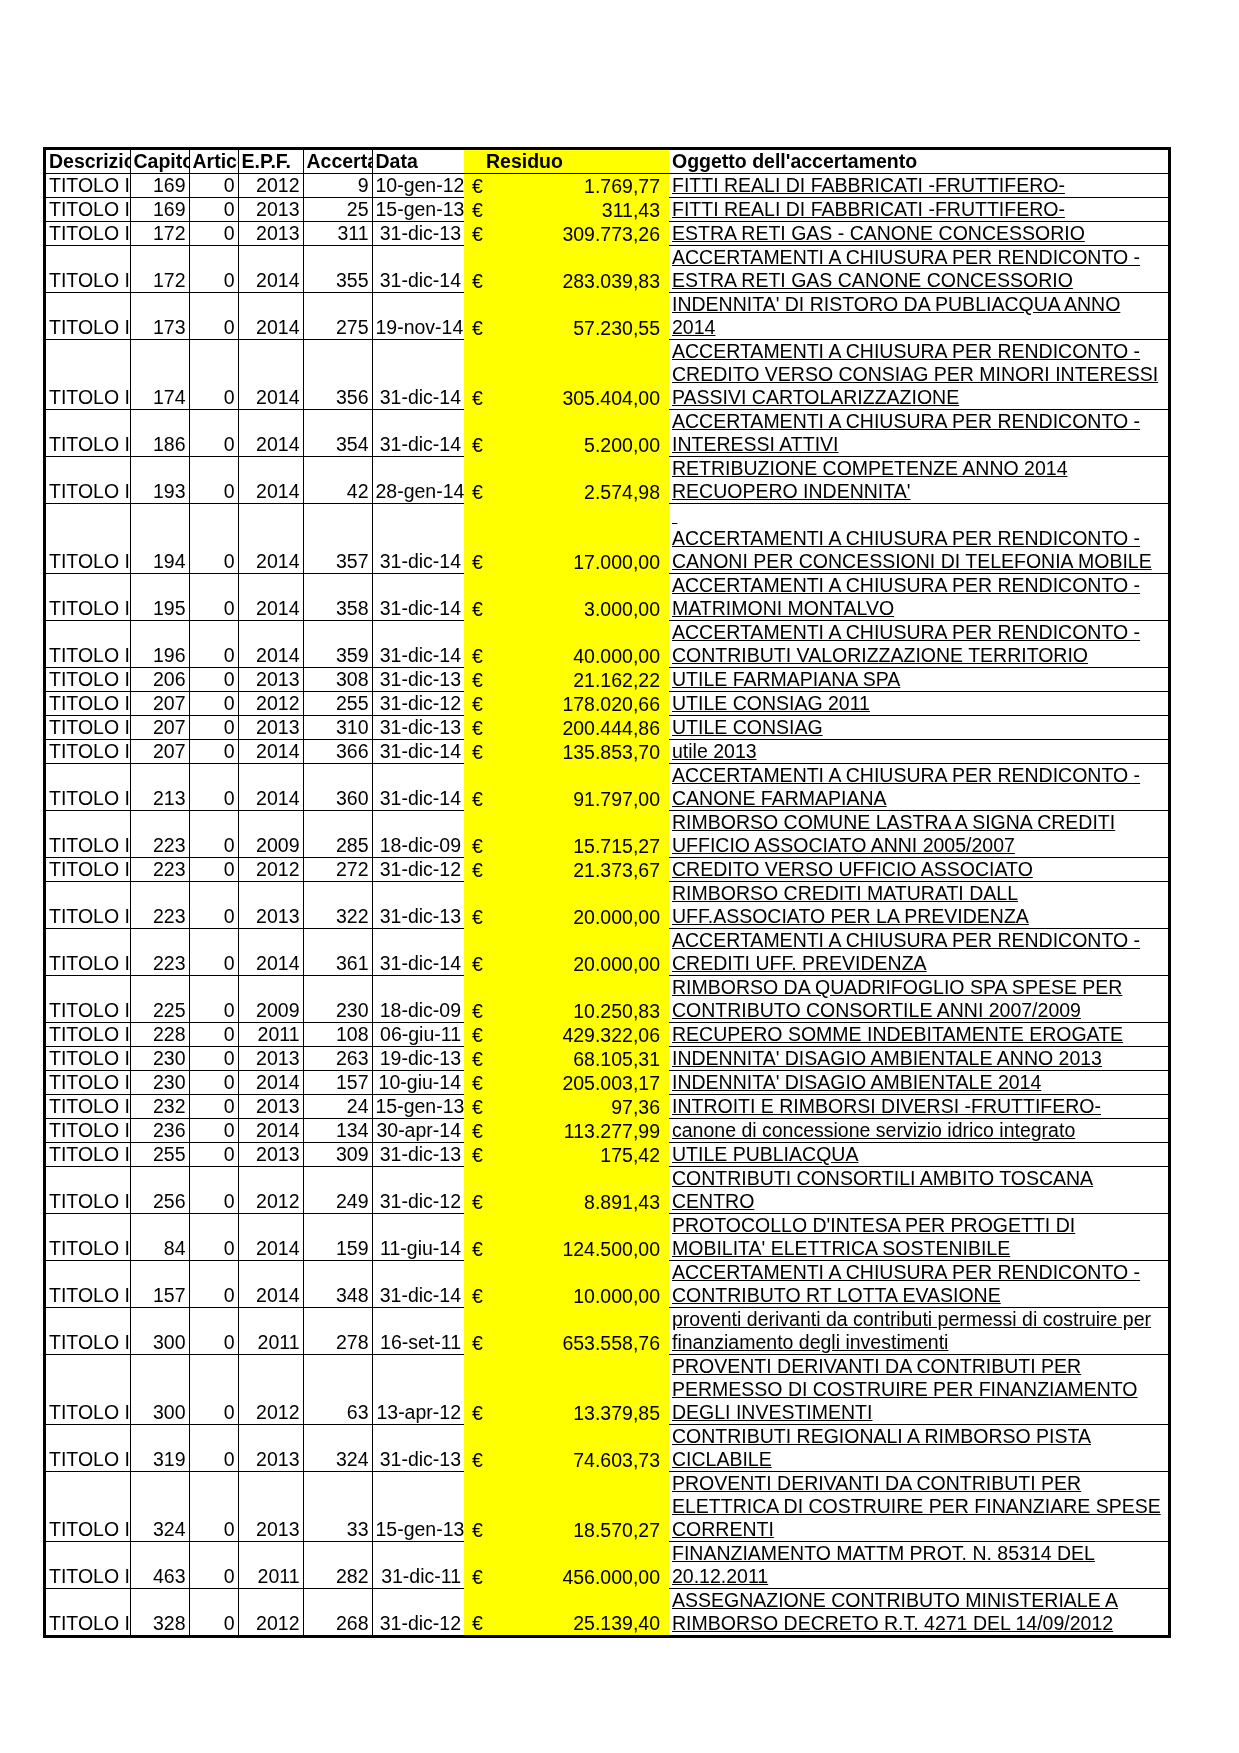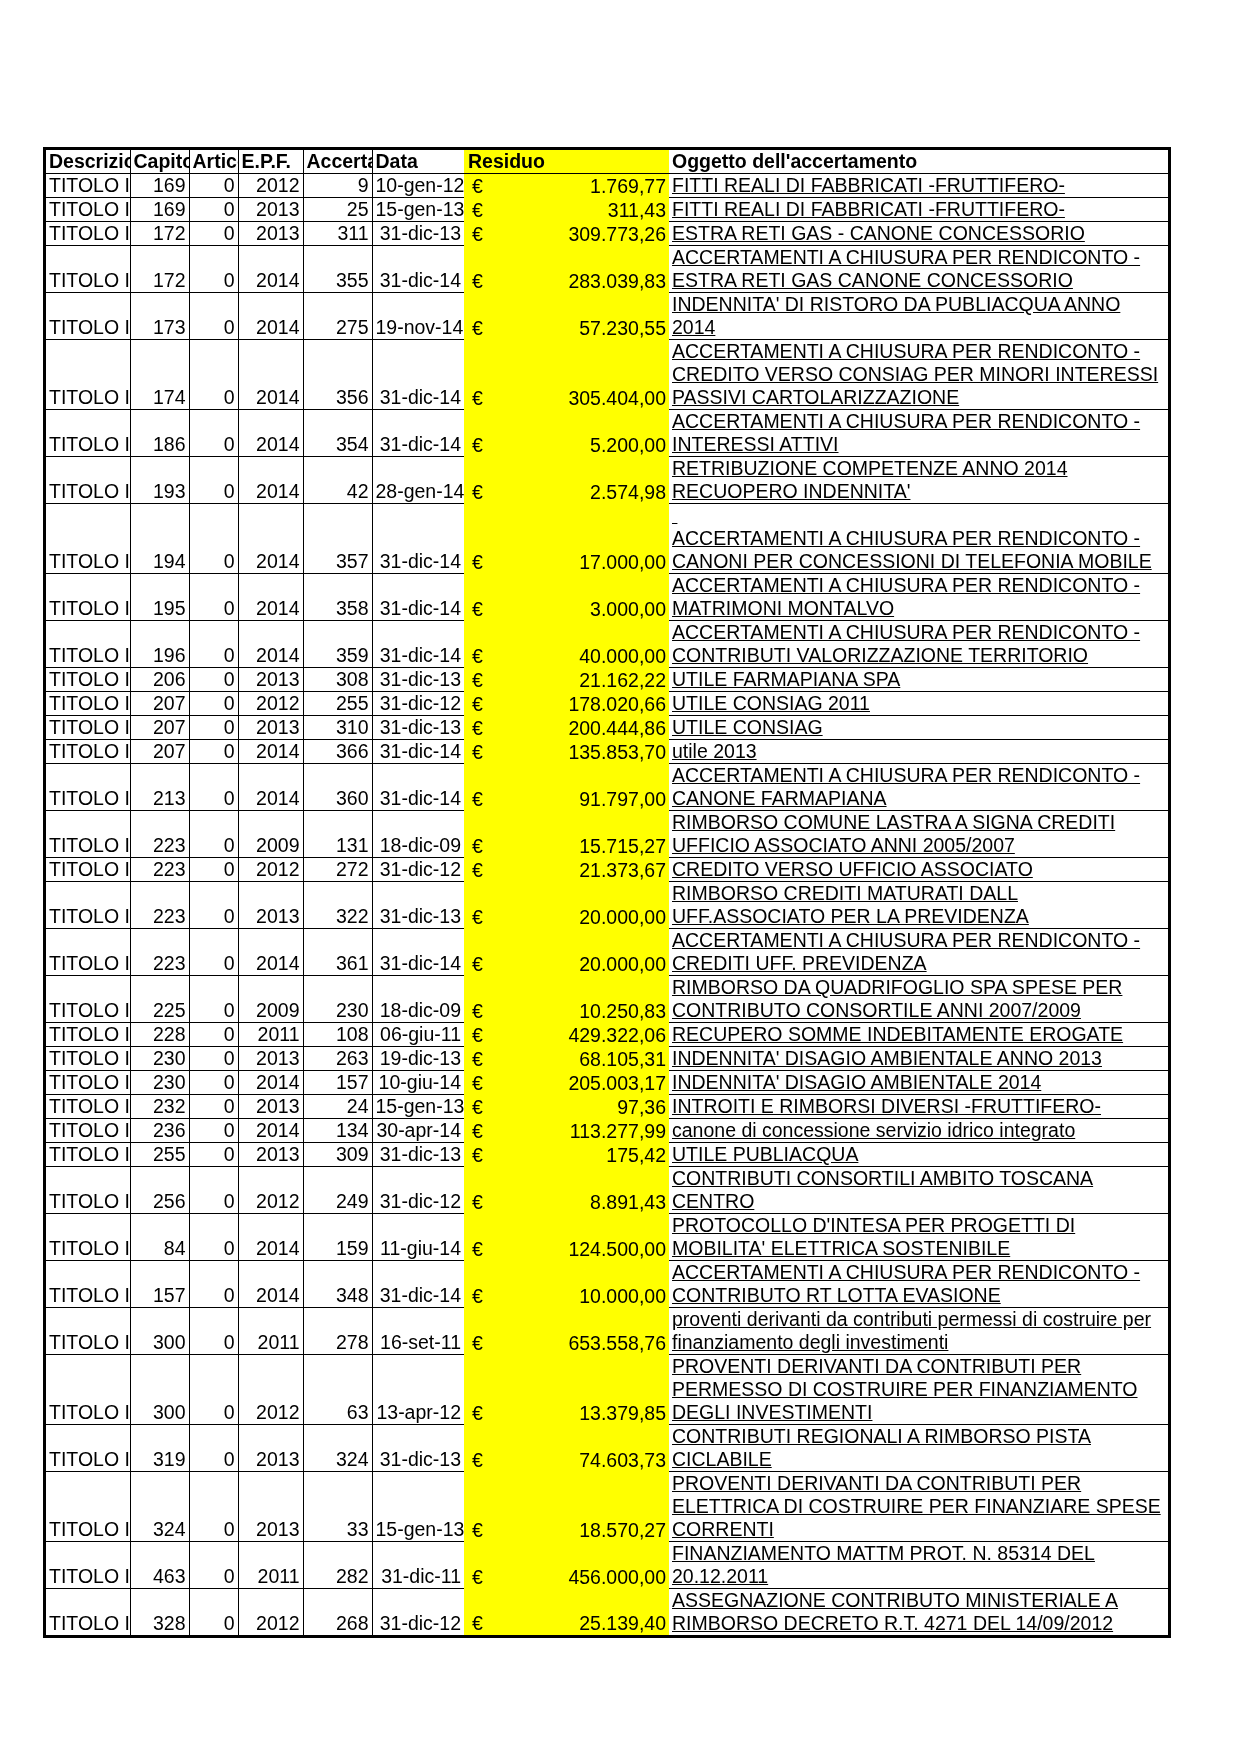--- a/index.html
+++ b/index.html
@@ -8,21 +8,21 @@
   #sheet { position: absolute; left: 43px; top: 147px; width: 1128px;
            border: 3px solid #000; box-sizing: border-box; }
   table { border-collapse: collapse; width: 100%; table-layout: fixed; }
   td, th { font-size: 19.5px; line-height: 23px; padding: 0 3px; vertical-align: bottom;
            white-space: nowrap; overflow: hidden; border-bottom: 1.5px solid #000; }
   th { font-weight: bold; text-align: left; height: 23px; }
   td.sep, th.sep { border-right: 1.5px solid #000; }
   .num { text-align: right; }
   .yellow { background: #ffff00; }
   td.euro { padding-left: 8px; border-bottom: none; }
-  td.res { border-bottom: none; padding-right: 3px; }
+  td.res { border-bottom: none; padding-right: 9px; }
   td.desc { white-space: normal; overflow: visible; line-height: 23px; text-decoration: underline; }
   tr:last-child td { border-bottom: none; }
   .desc-line { display: block; white-space: nowrap; }
 </style>
 </head>
 <body>
 
 <div id="sheet">
   <table>
     <colgroup>
@@ -37,21 +37,21 @@
       <col>
     </colgroup>
     <thead>
       <tr>
         <th class="sep">Descrizion</th>
         <th class="sep">Capitol</th>
         <th class="sep">Artico</th>
         <th class="sep">E.P.F.</th>
         <th class="sep">Accertar</th>
         <th>Data</th>
-        <th class="yellow" colspan="2" style="padding-left:4px">Residuo</th>
+        <th class="yellow" colspan="2" style="padding-left:22px">Residuo</th>
         <th>Oggetto dell'accertamento</th>
       </tr>
     </thead>
     <tbody id="rows">
         <tr>
           <td class="sep">TITOLO III</td>
           <td class="sep num">169</td>
           <td class="sep num">0</td>
           <td class="sep num">2012</td>
           <td class="sep num">9</td>
@@ -266,21 +266,21 @@
           <td class="desc">
             <span class="desc-line">ACCERTAMENTI A CHIUSURA PER RENDICONTO -</span>
             <span class="desc-line">CANONE FARMAPIANA</span>
           </td>
         </tr>
         <tr>
           <td class="sep">TITOLO III</td>
           <td class="sep num">223</td>
           <td class="sep num">0</td>
           <td class="sep num">2009</td>
-          <td class="sep num">131</td>
+          <td class="sep num">285</td>
           <td class="num">18-dic-09</td>
           <td class="yellow euro">€</td>
           <td class="yellow res num">15.715,27</td>
           <td class="desc">
             <span class="desc-line">RIMBORSO COMUNE LASTRA A SIGNA CREDITI</span>
             <span class="desc-line">UFFICIO ASSOCIATO ANNI 2005/2007</span>
           </td>
         </tr>
         <tr>
           <td class="sep">TITOLO III</td>

